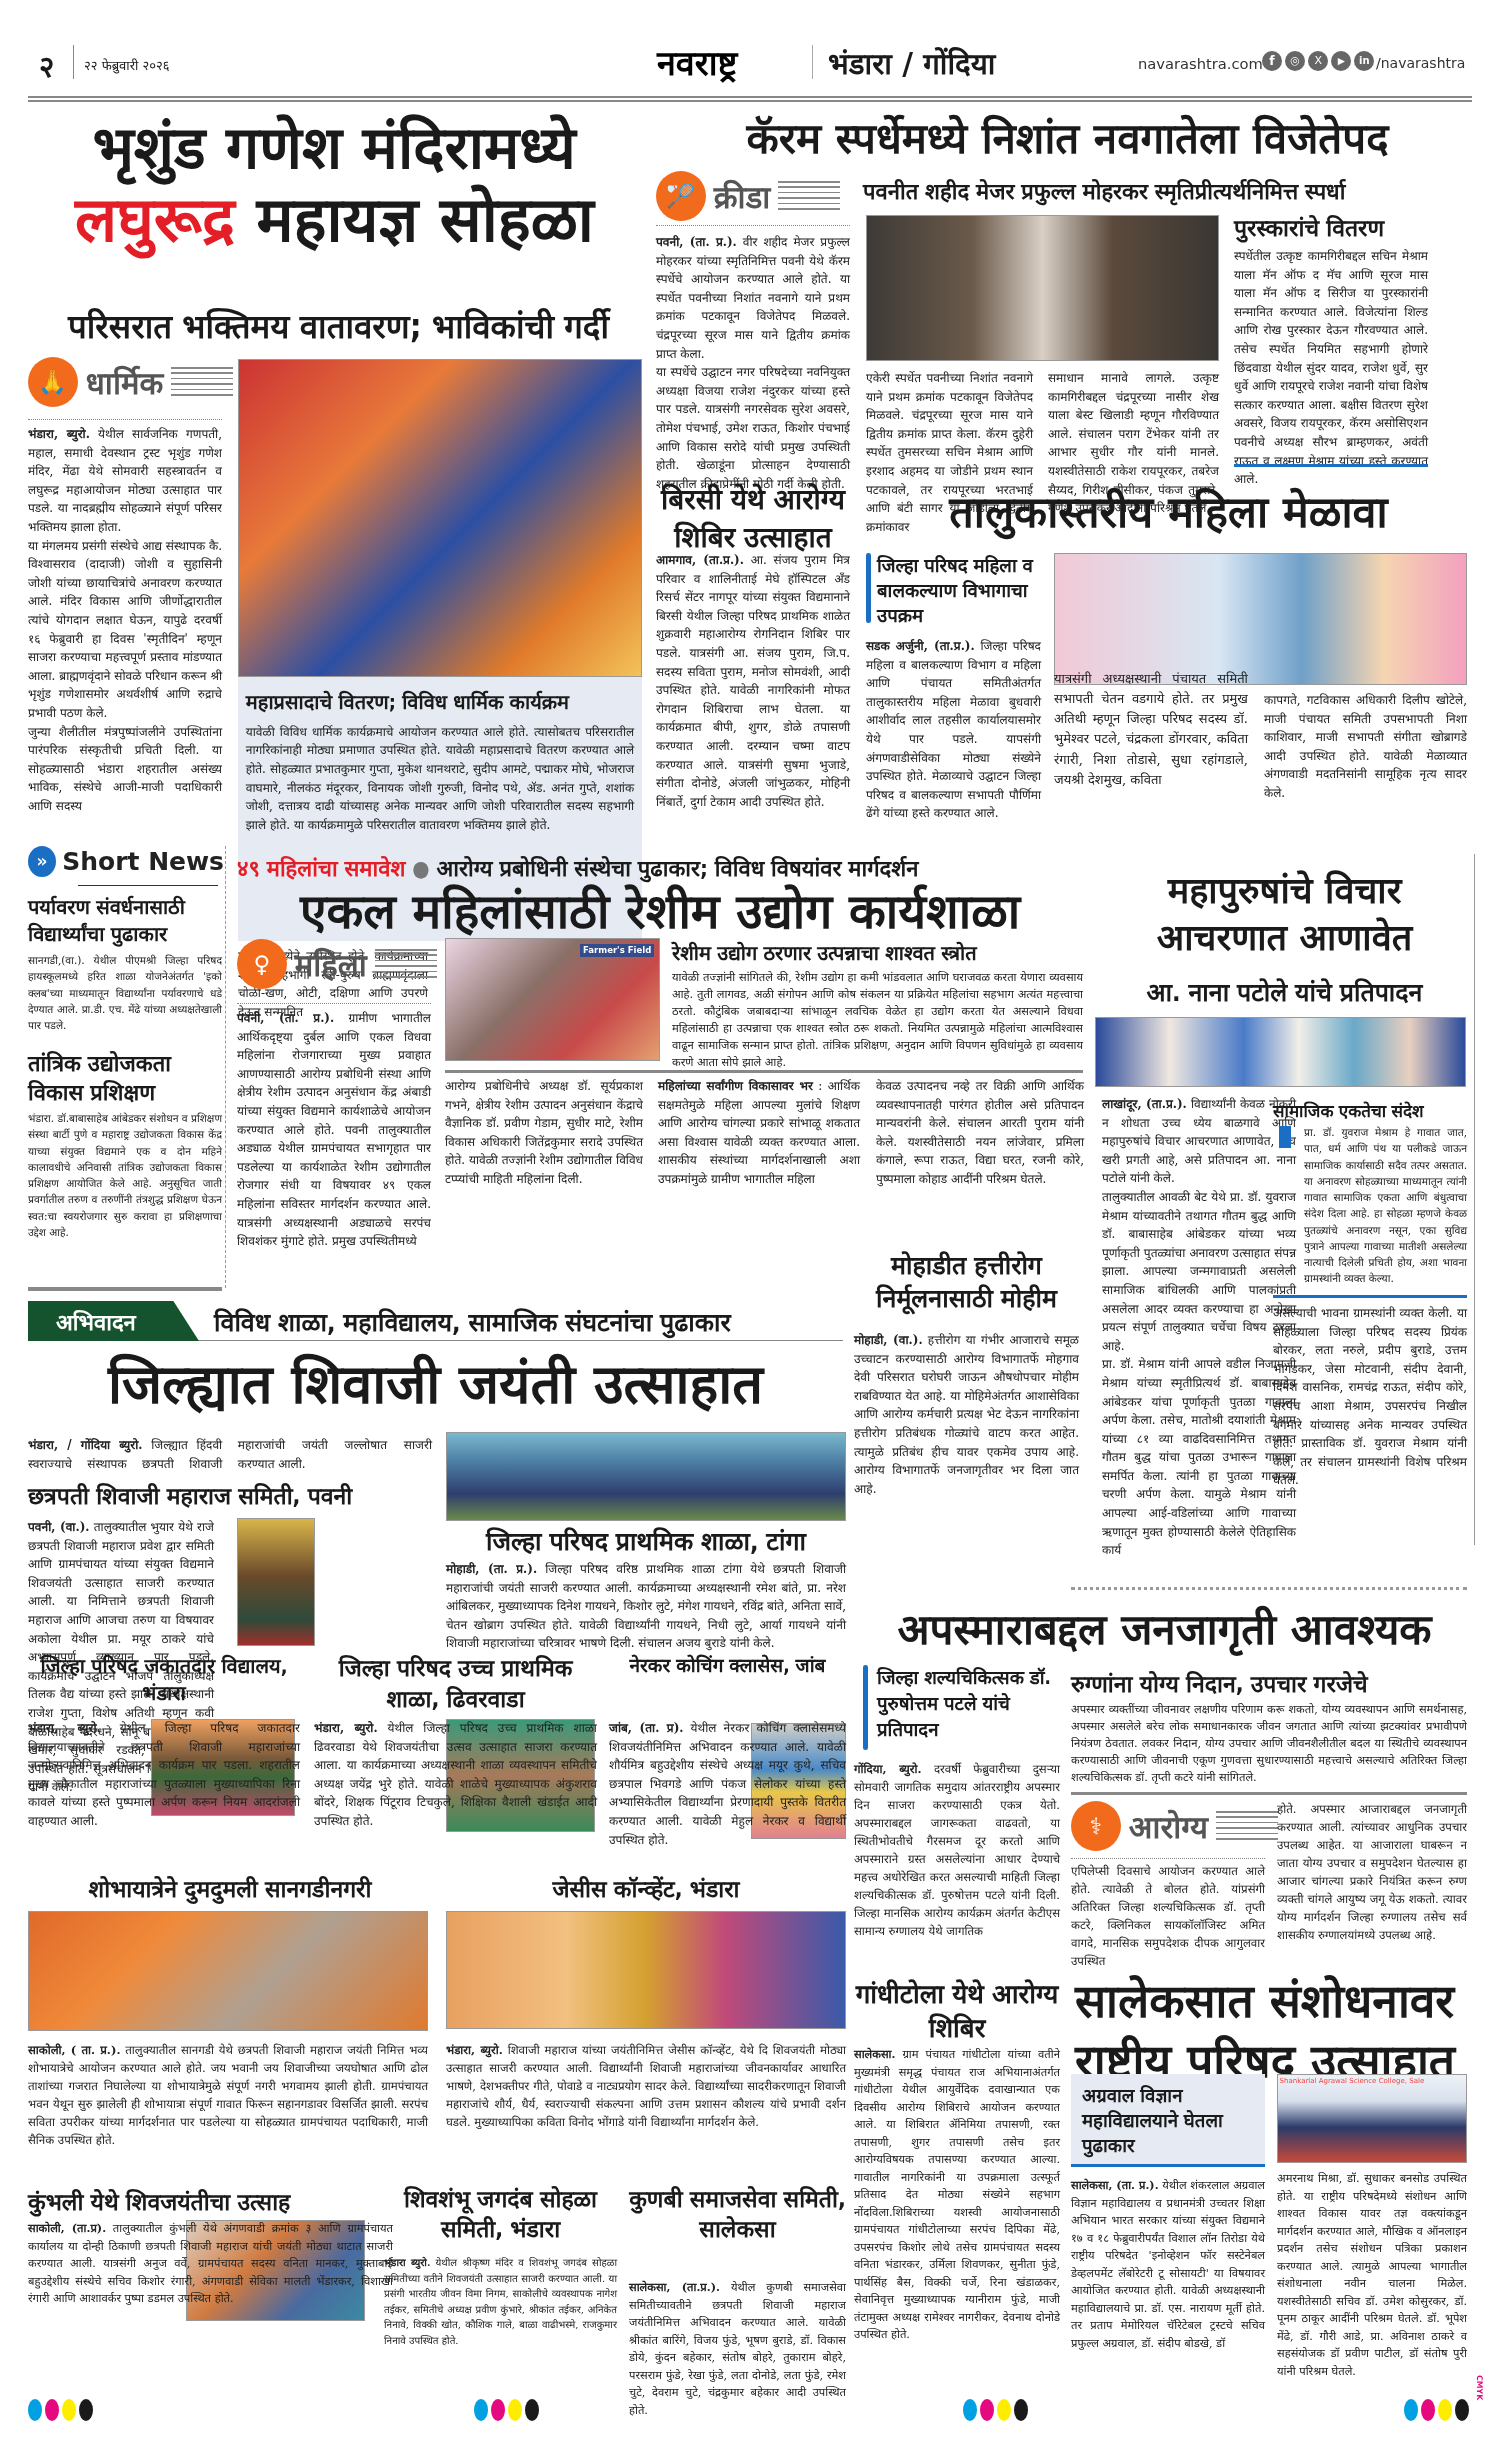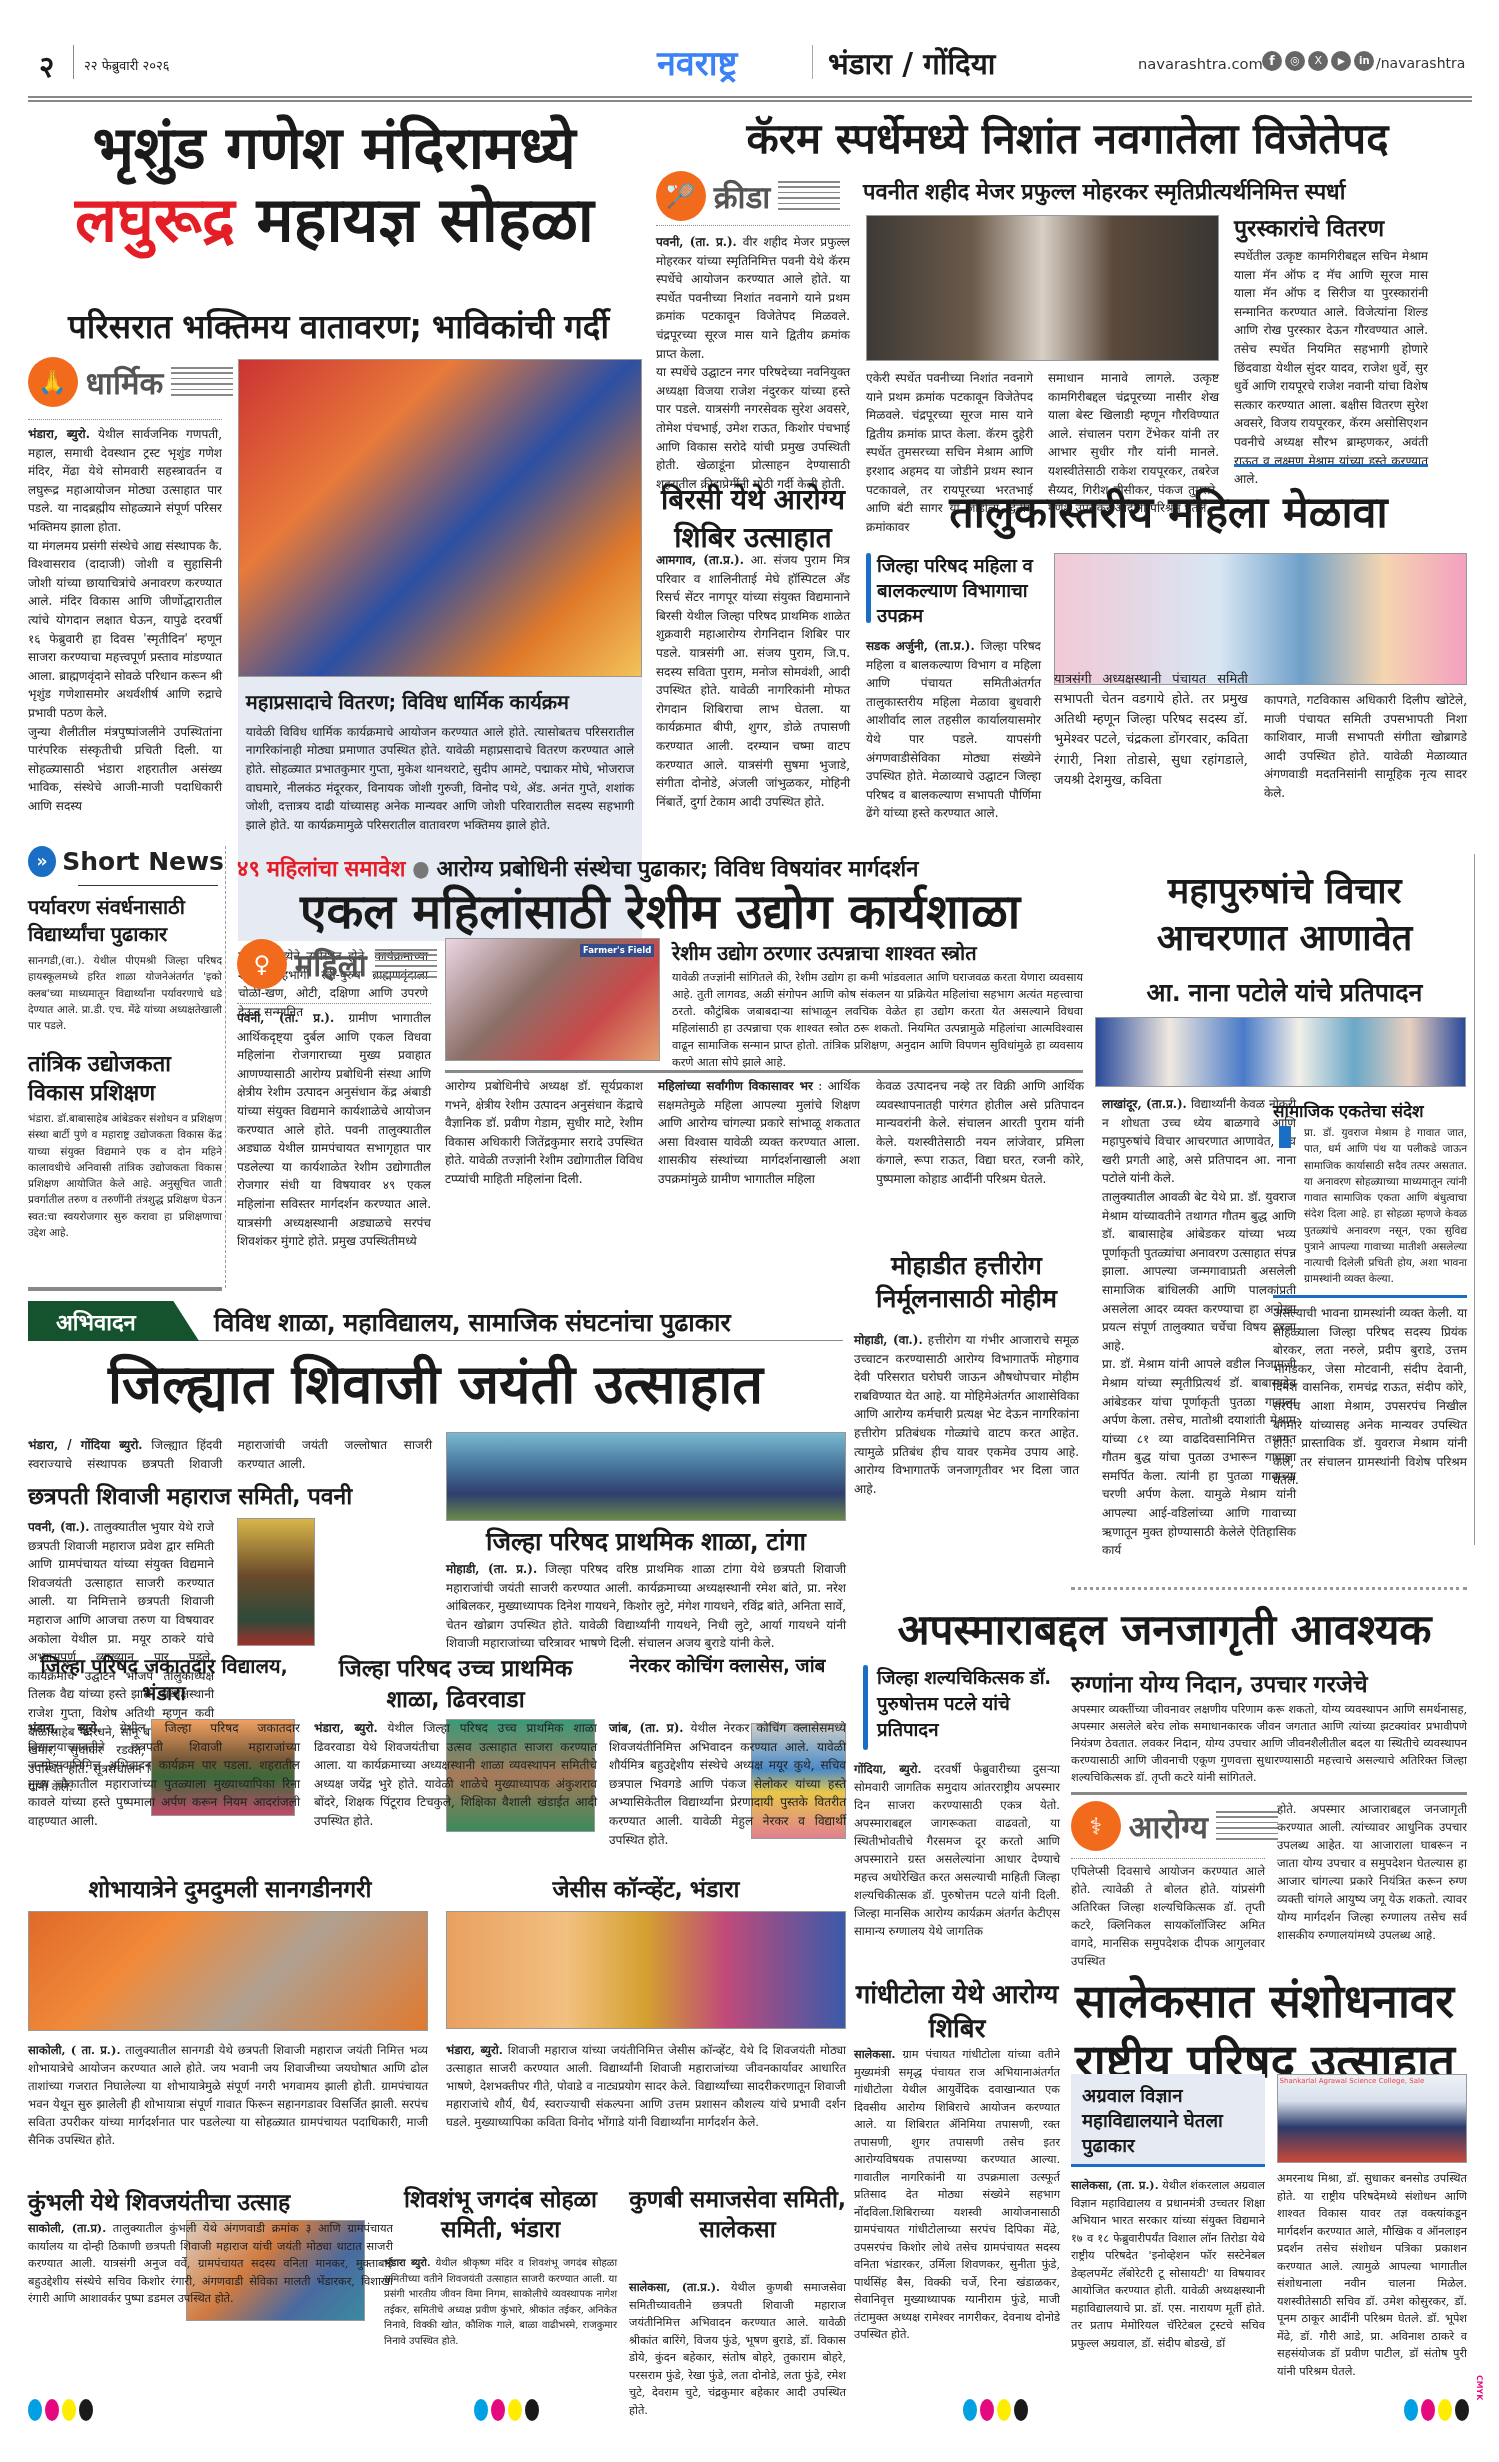--- a/index.html
+++ b/index.html
@@ -19,21 +19,21 @@
 .reg{display:flex;gap:3.1px}
 .reg span{width:14px;height:22px;border-radius:50%}
 </style>
 </head>
 <body>
 
 <div class="abs" style="left:28px;top:39px;width:1444px;height:54px;">
   <div class="abs" style="left:11px;top:6.2px;font-size:29.5px;font-weight:bold;">२</div>
   <div class="abs" style="left:45px;top:6.2px;height:34px;border-left:1.6px solid #888;"></div>
   <div class="abs" style="left:56px;top:17px;font-size:13px;">२२ फेब्रुवारी २०२६</div>
-  <div class="abs" style="left:629px;top:0px;font-size:34px;font-weight:bold;color:#3b82f6;">नवराष्ट्र</div>
+  <div class="abs" style="left:629px;top:0px;font-size:34px;font-weight:bold;color:#000000;">नवराष्ट्र</div>
   <div class="abs" style="left:784px;top:6.2px;height:34px;border-left:1.6px solid #aaa;"></div>
   <div class="abs" style="left:800px;top:3.1px;font-size:29.5px;font-weight:bold;">भंडारा / गोंदिया</div>
   <div class="abs" style="left:1110px;top:15.5px;font-size:14.7px;color:#333;">navarashtra.com</div>
   <div class="abs" style="left:1234px;top:12.4px;display:flex;gap:3.1px;">
     <span style="width:20px;height:20px;border-radius:50%;background:#666;color:#fff;font-size:12.4px;text-align:center;line-height:20px;font-weight:bold;">f</span>
     <span style="width:20px;height:20px;border-radius:50%;background:#666;color:#fff;font-size:11px;text-align:center;line-height:20px;">◎</span>
     <span style="width:20px;height:20px;border-radius:50%;background:#666;color:#fff;font-size:11px;text-align:center;line-height:20px;">X</span>
     <span style="width:20px;height:20px;border-radius:50%;background:#666;color:#fff;font-size:9.3px;text-align:center;line-height:20px;">▶</span>
     <span style="width:20px;height:20px;border-radius:50%;background:#666;color:#fff;font-size:10px;text-align:center;line-height:20px;font-weight:bold;">in</span>
   </div>

